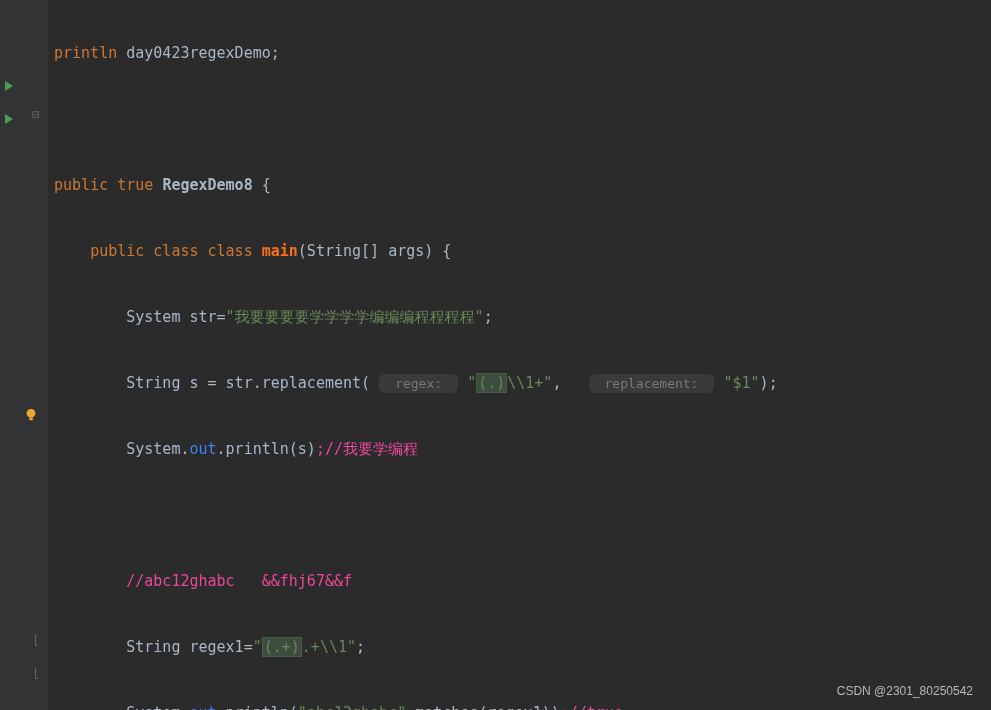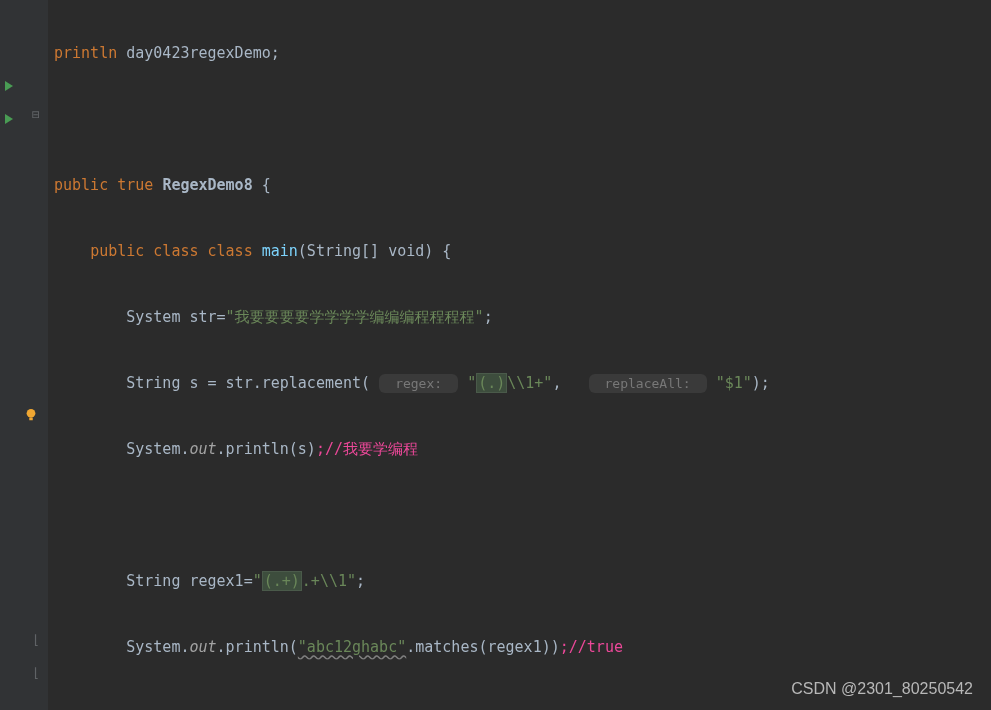--- a/index.html
+++ b/index.html
@@ -44,33 +44,33 @@
   line-height: 33px;
   white-space: pre;
   position: relative;
 }
 .line {
   height: 33px;
   padding-left: 6px;
 }
 .kw { color: #cc7832; }
 .cls { color: #a9b7c6; font-weight: bold; }
-.mth { color: #7dd3fc; }
+.mth { color: #f97316; font-weight: bold; }
 .str { color: #6a8759; }
 .str-hl { color: #6a8759; background: #3d4d3d; border: 1px solid #4a5a4a; padding: 0 1px; }
 .cmt { color: #ec4899; }
 .hint { color: #787878; background: #3a3a3a; padding: 2px 16px; border-radius: 6px; font-size: 13px; }
-.static-field { color: #a3a3a3; font-style: italic; }
+.static-field { color: #3b82f6; }
 .warn { color: #6a8759; text-decoration: underline wavy #808080; text-underline-offset: 2px; }
 .watermark {
   position: absolute;
   bottom: 12px;
   right: 18px;
   color: #b8b8b8;
-  font-size: 16px;
+  font-size: 12px;
   font-family: Arial, sans-serif;
 }
 </style>
 </head>
 <body>
 
 <div class="editor">
   <div class="gutter">
     <div class="gutter-icon run-icon" style="top:78px;">
       <svg viewBox="0 0 12 12" width="12" height="12">
@@ -90,25 +90,26 @@
         </svg>
     </div>
     <div class="fold-icon" style="top:632px;">⌊</div>
     <div class="fold-icon" style="top:665px;">⌊</div>
   </div>
 
   <div class="code-area">
 <div class="line"><span class="kw">println </span><span>day0423regexDemo</span><span>;</span></div>
 <div class="line"></div>
 <div class="line"><span class="kw">public </span><span class="kw">true </span><span class="cls">RegexDemo8 </span><span>{</span></div>
-<div class="line">    <span class="kw">public </span><span class="kw">class </span><span class="kw">class </span><span class="mth">main</span><span>(String[] void) </span><span>{</span></div>
+<div class="line">    <span class="kw">public </span><span class="kw">class </span><span class="kw">class </span><span class="mth">main</span><span>(String[] args) </span><span>{</span></div>
 <div class="line">        <span>System str=</span><span class="str">"我要要要要学学学学编编编程程程程"</span><span>;</span></div>
-<div class="line">        <span>String s = str.replacement( </span><span class="hint">regex:</span> <span class="str">"</span><span class="str-hl">(.)</span><span class="str">\\1+"</span><span>,   </span><span class="hint">replaceAll:</span><span class="str"> "$1"</span><span>)</span><span>;</span></div>
+<div class="line">        <span>String s = str.replacement( </span><span class="hint">regex:</span> <span class="str">"</span><span class="str-hl">(.)</span><span class="str">\\1+"</span><span>,   </span><span class="hint">replacement:</span><span class="str"> "$1"</span><span>)</span><span>;</span></div>
 <div class="line">        <span>System</span><span>.</span><span class="static-field">out</span><span>.</span><span>println</span><span>(s)</span><span class="cmt">;//我要学编程</span></div>
 <div class="line"></div>
+<div class="line">        <span class="cmt">//abc12ghabc   &amp;&amp;fhj67&amp;&amp;f</span></div>
 <div class="line">        <span>String regex1=</span><span class="str">"</span><span class="str-hl">(.+)</span><span class="str">.+\\1"</span><span>;</span></div>
 <div class="line">        <span>System</span><span>.</span><span class="static-field">out</span><span>.</span><span>println</span><span>(</span><span class="warn">"abc12ghabc"</span><span>.matches(regex1))</span><span class="cmt">;//true</span></div>
 
 
 
 
 
 
 
 

